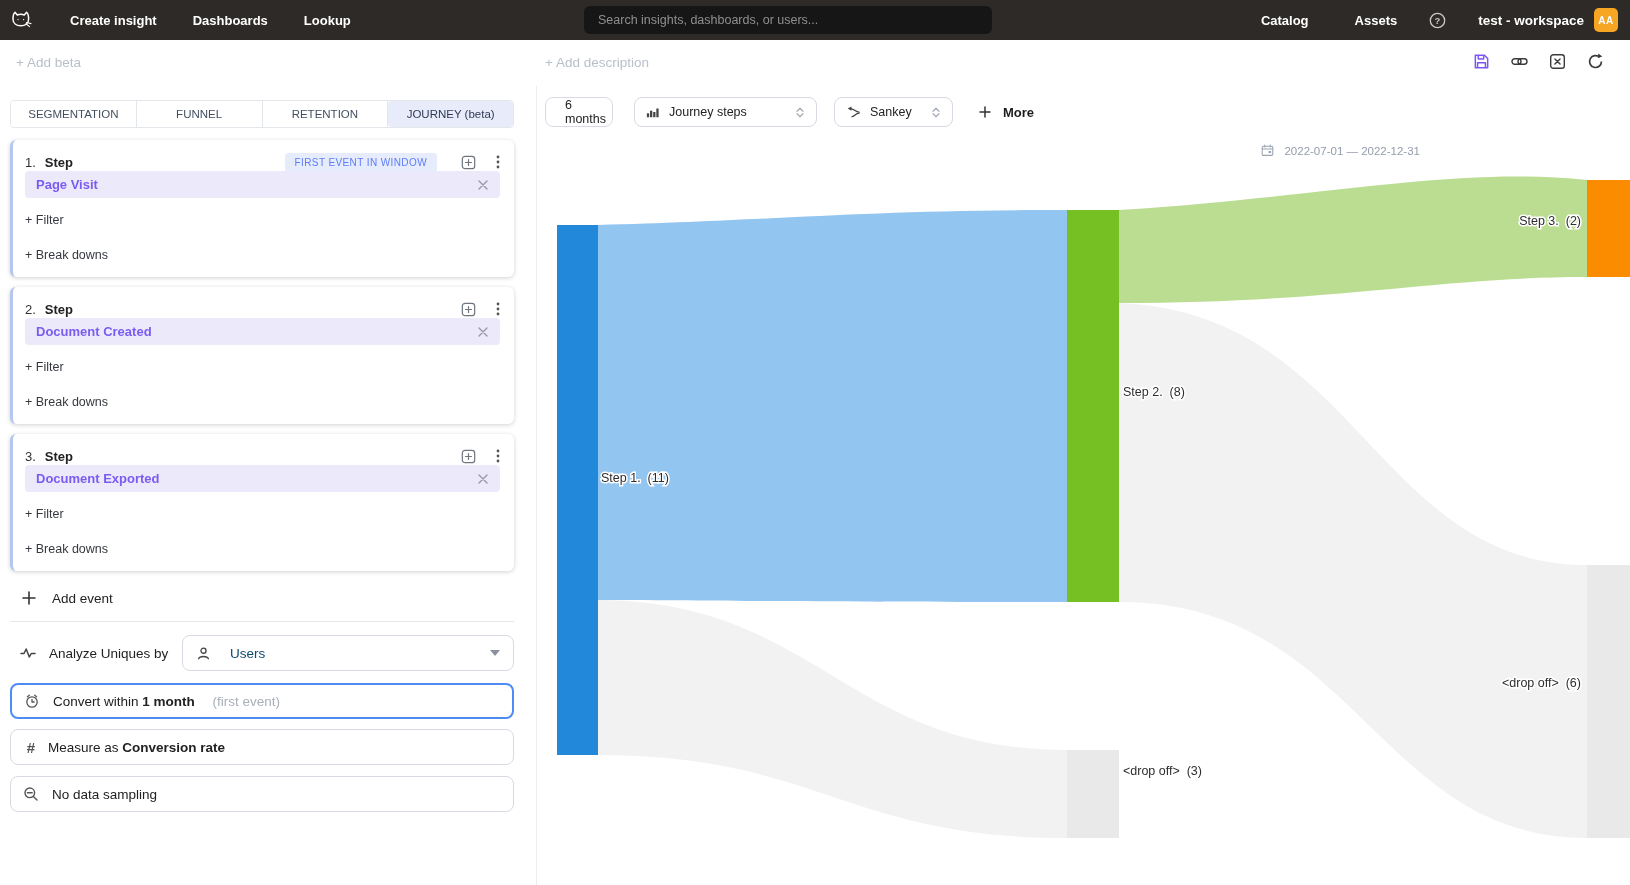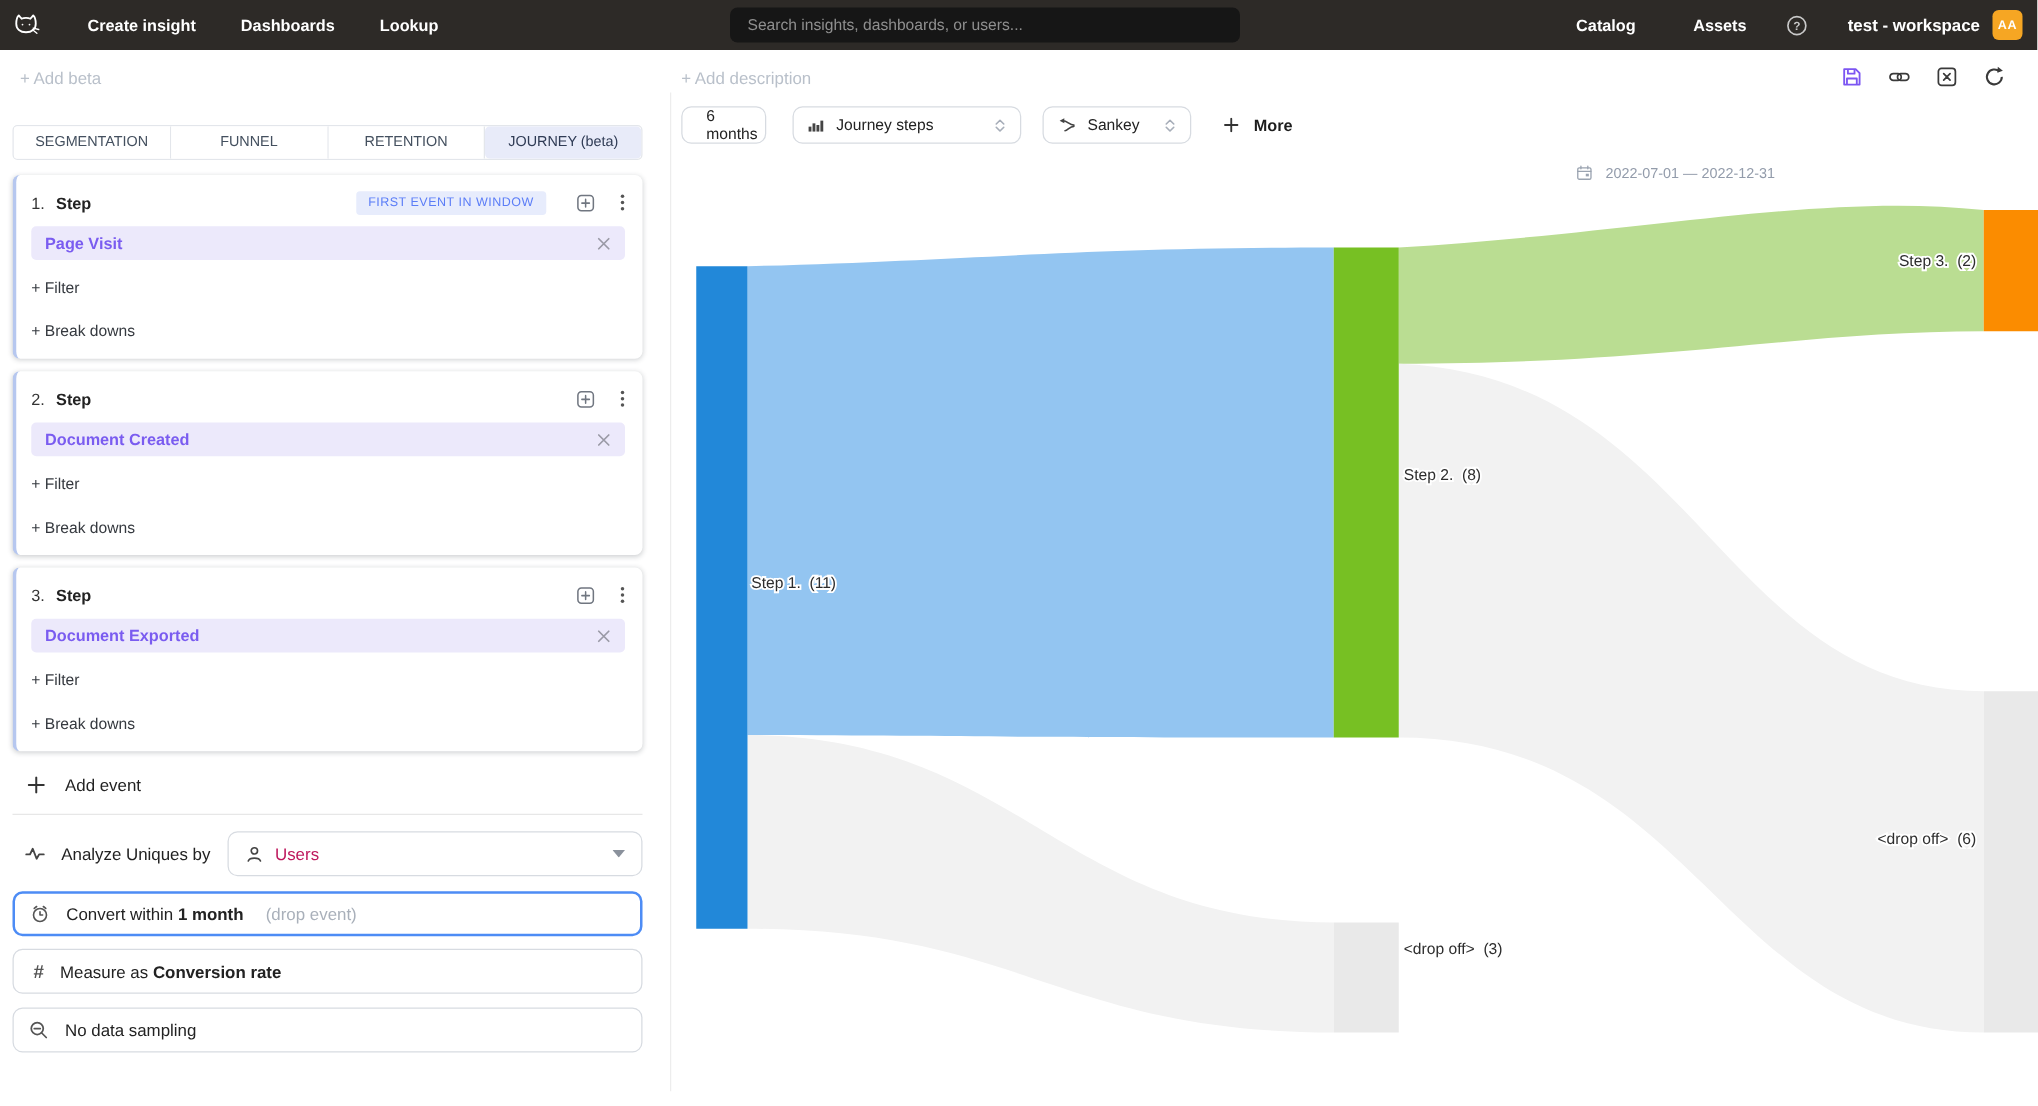--- a/index.html
+++ b/index.html
@@ -43,48 +43,48 @@
   .card + .card { margin-top:10px; }
   .card-head { display:flex; align-items:center; height:18px; }
   .step-idx { font-size:13px; color:#333; margin-right:9px; }
   .step-title { font-size:13px; font-weight:700; color:#222; }
   .badge { margin-left:auto; background:#e7ecfc; color:#5b7df7; font-size:10px; letter-spacing:.4px;
     padding:4px 10px; border-radius:3px; font-weight:400; }
   .head-icons { display:flex; align-items:center; gap:20px; }
   .badge + .head-icons { margin-left:24px; }
   .head-icons.pushed { margin-left:auto; }
   .icon-btn { display:inline-flex; cursor:pointer; }
-  .event-row { margin-top:10px; background:#ece9fb; border-radius:4px; height:27px; display:flex;
+  .event-row { background:#ece9fb; border-radius:4px; height:27px; display:flex;
     align-items:center; padding:0 11px; cursor:pointer; }
   .event-name { font-size:13px; font-weight:700; color:#7a5cf0; }
   .event-x { margin-left:auto; display:inline-flex; cursor:pointer; }
   .add-filter { margin-top:15px; font-size:12.5px; color:#35393f; cursor:pointer; }
   .add-breakdown { margin-top:21px; font-size:12.5px; color:#35393f; cursor:pointer; }
 
   .add-event { margin-top:17px; display:flex; align-items:center; padding-left:12px; cursor:pointer; height:20px; }
   .add-event-label { margin-left:16px; font-size:13.5px; color:#222; }
   .panel-divider { margin-top:13px; border:none; border-top:1px solid #e7e7e7; }
 
   .analyze-row { margin-top:13px; display:flex; align-items:center; height:36px; padding-left:10px; }
   .analyze-label { margin-left:13px; font-size:13.5px; color:#222; }
   .select-box { margin-left:auto; width:332px; height:36px; border:1px solid #d7dbe1; border-radius:8px;
     background:#fff; display:flex; align-items:center; padding:0 13px; cursor:pointer; }
-  .select-value { margin-left:9px; font-size:13.5px; color:#be185d; }
+  .select-value { margin-left:19px; font-size:13.5px; color:#0c4a6e; }
   .select-caret { margin-left:auto; display:inline-flex; }
 
   .opt-box { margin-top:12px; height:36px; border:1px solid #d7dbe1; border-radius:8px; background:#fff;
     display:flex; align-items:center; padding:0 12px; cursor:pointer; font-size:13.5px; color:#222; }
   .opt-box.focused { border:2px solid #4d8cf5; }
   .opt-box .txt { margin-left:13px; }
   .bold { font-weight:700; }
   .muted { color:#a9b0ba; margin-left:14px; }
   .hash-glyph { font-size:15px; font-weight:700; color:#555; width:16px; text-align:center; }
 
   
-  .chart-area { position:absolute; left:536px; top:74px; width:898px; height:799px; border-left:1px solid #ededed; background:#fff; }
+  .chart-area { position:absolute; left:536px; top:86px; width:898px; height:799px; border-left:1px solid #ededed; background:#fff; }
   .chart-toolbar { position:absolute; left:8px; top:11px; display:flex; align-items:center; }
   .tb-btn { height:30px; border:1px solid #d7dbe1; border-radius:8px; background:#fff; display:flex;
     align-items:center; padding:0 11px; font-size:12.5px; color:#222; cursor:pointer; }
   .tb-select { justify-content:flex-start; }
   .tb-select .lbl { margin-left:9px; }
   .tb-select .sort-carets { margin-left:auto; display:inline-flex; }
   .w-months { width:68px; margin-right:21px; }
   .w-steps  { width:183px; margin-right:17px;text-align:center; }
   .w-type   { width:119px; margin-right:26px; }
   .more-btn { display:flex; align-items:center; cursor:pointer; font-size:13px; color:#1d1d1d; }
@@ -294,21 +294,21 @@
 
   <div class="opt-box focused">
     <svg viewBox="0 0 16 16" width="16" height="16" fill="none" stroke="#555" stroke-width="1.3" stroke-linecap="round">
       <circle cx="8" cy="9" r="5.2"></circle>
         <path d="M8,9 V6.4 M8,9 H10.1"></path>
         <path d="M3.4,3.7 L5.3,2.2 M12.6,3.7 L10.7,2.2"></path>
     </svg>
     <span class="txt">
       <span>Convert within</span>
       <span class="bold">1 month</span>
-      <span class="muted">(drop event)</span>
+      <span class="muted">(first event)</span>
     </span>
   </div>
 
   <div class="opt-box" style="margin-top:10px;">
     <span class="hash-glyph">#</span>
     <span class="txt" style="margin-left:9px;">
       <span>Measure as</span>
       <span class="bold">Conversion rate</span>
     </span>
   </div>

